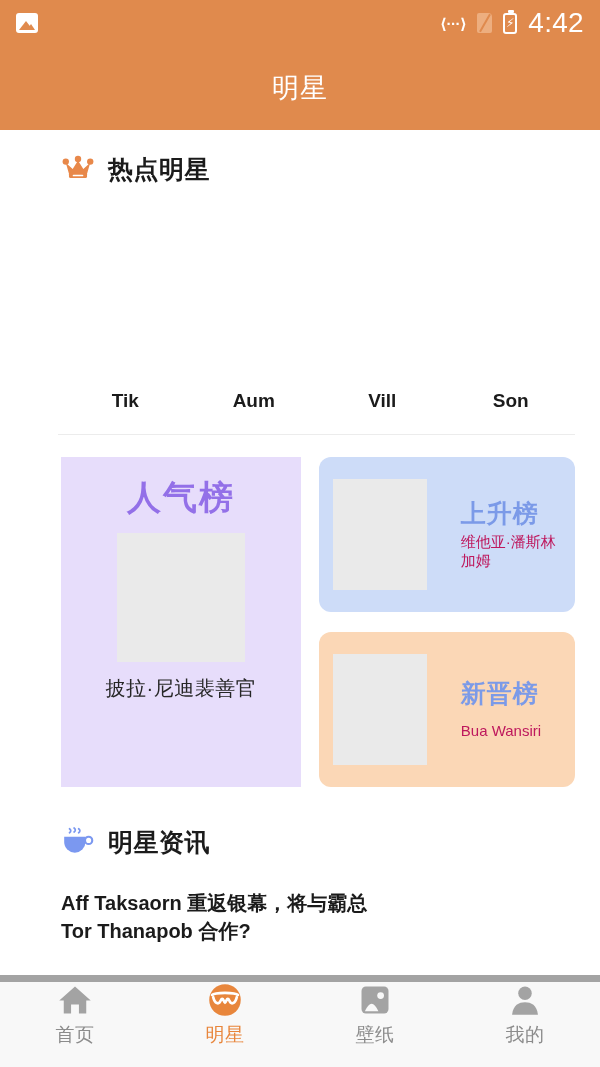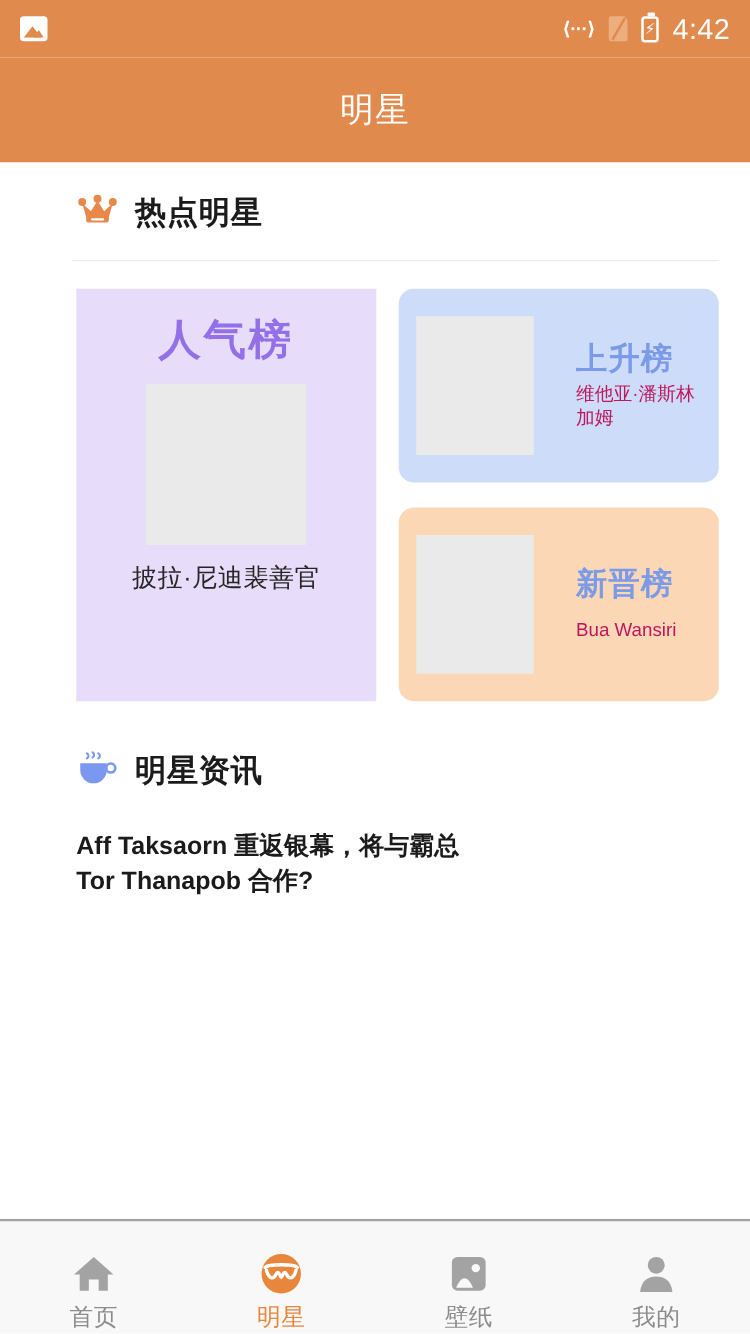--- a/index.html
+++ b/index.html
@@ -100,21 +100,21 @@
     background: #ffffff;
     border-radius: 1px;
   }
   .sb-bolt {
     color: #ffffff;
     font-size: 12px;
     line-height: 1;
   }
   .sb-time {
     color: #ffffff;
-    font-size: 23px;
+    font-size: 28px;
     font-weight: normal;
     letter-spacing: 0.3px;
   }
 
   
   .app-bar {
     height: 84px;
     background: #e08a4d;
     display: flex;
     align-items: center;
@@ -276,23 +276,23 @@
     color: #1b1b1b;
     line-height: 1.4;
     max-width: 380px;
   }
 
   
   .bottom-nav {
     flex: 0 0 auto;
     height: 92px;
     background: #f8f8f8;
-    border-top: 2px solid #a3a3a3;
-    display: flex;
-    align-items: flex-end;
+    border-top: 7px solid #a3a3a3;
+    display: flex;
+    align-items: flex-start;
   }
   .nav-item {
     flex: 1 1 0;
     display: flex;
     flex-direction: column;
     align-items: center;
     justify-content: center;
     gap: 4px;
   }
   .nav-icon { width: 36px; height: 36px; display: block; }
@@ -335,20 +335,38 @@
           <circle cx="16" cy="6.5" r="3" fill="#e8884a"></circle>
           <circle cx="27.5" cy="9" r="3" fill="#e8884a"></circle>
           <path d="M4.5 10 L8.5 24 L23.5 24 L27.5 10 L21 16 L16 8 L11 16 Z" fill="#e8884a"></path>
           <rect x="7.5" y="19.5" width="17" height="5" rx="1.5" fill="#e8884a"></rect>
           <rect x="11" y="21.3" width="10" height="1.6" rx="0.8" fill="#ffffff"></rect>
         </svg>
       </span>
       <span class="section-title">热点明星</span>
     </div>
 
+    <div class="hot-stars">
+      <div class="hot-star">
+        <div class="hot-star-thumb"></div>
+        <div class="hot-star-name">Tik</div>
+      </div>
+      <div class="hot-star">
+        <div class="hot-star-thumb"></div>
+        <div class="hot-star-name">Aum</div>
+      </div>
+      <div class="hot-star">
+        <div class="hot-star-thumb"></div>
+        <div class="hot-star-name">Vill</div>
+      </div>
+      <div class="hot-star">
+        <div class="hot-star-thumb"></div>
+        <div class="hot-star-name">Son</div>
+      </div>
+    </div>
 
     <div class="divider"></div>
 
 
     <div class="rank-wrap">
 
       <div class="rank-left">
         <div class="rank-left-title">人气榜</div>
         <div class="rank-left-thumb"></div>
         <div class="rank-left-name">披拉·尼迪裴善官</div>

